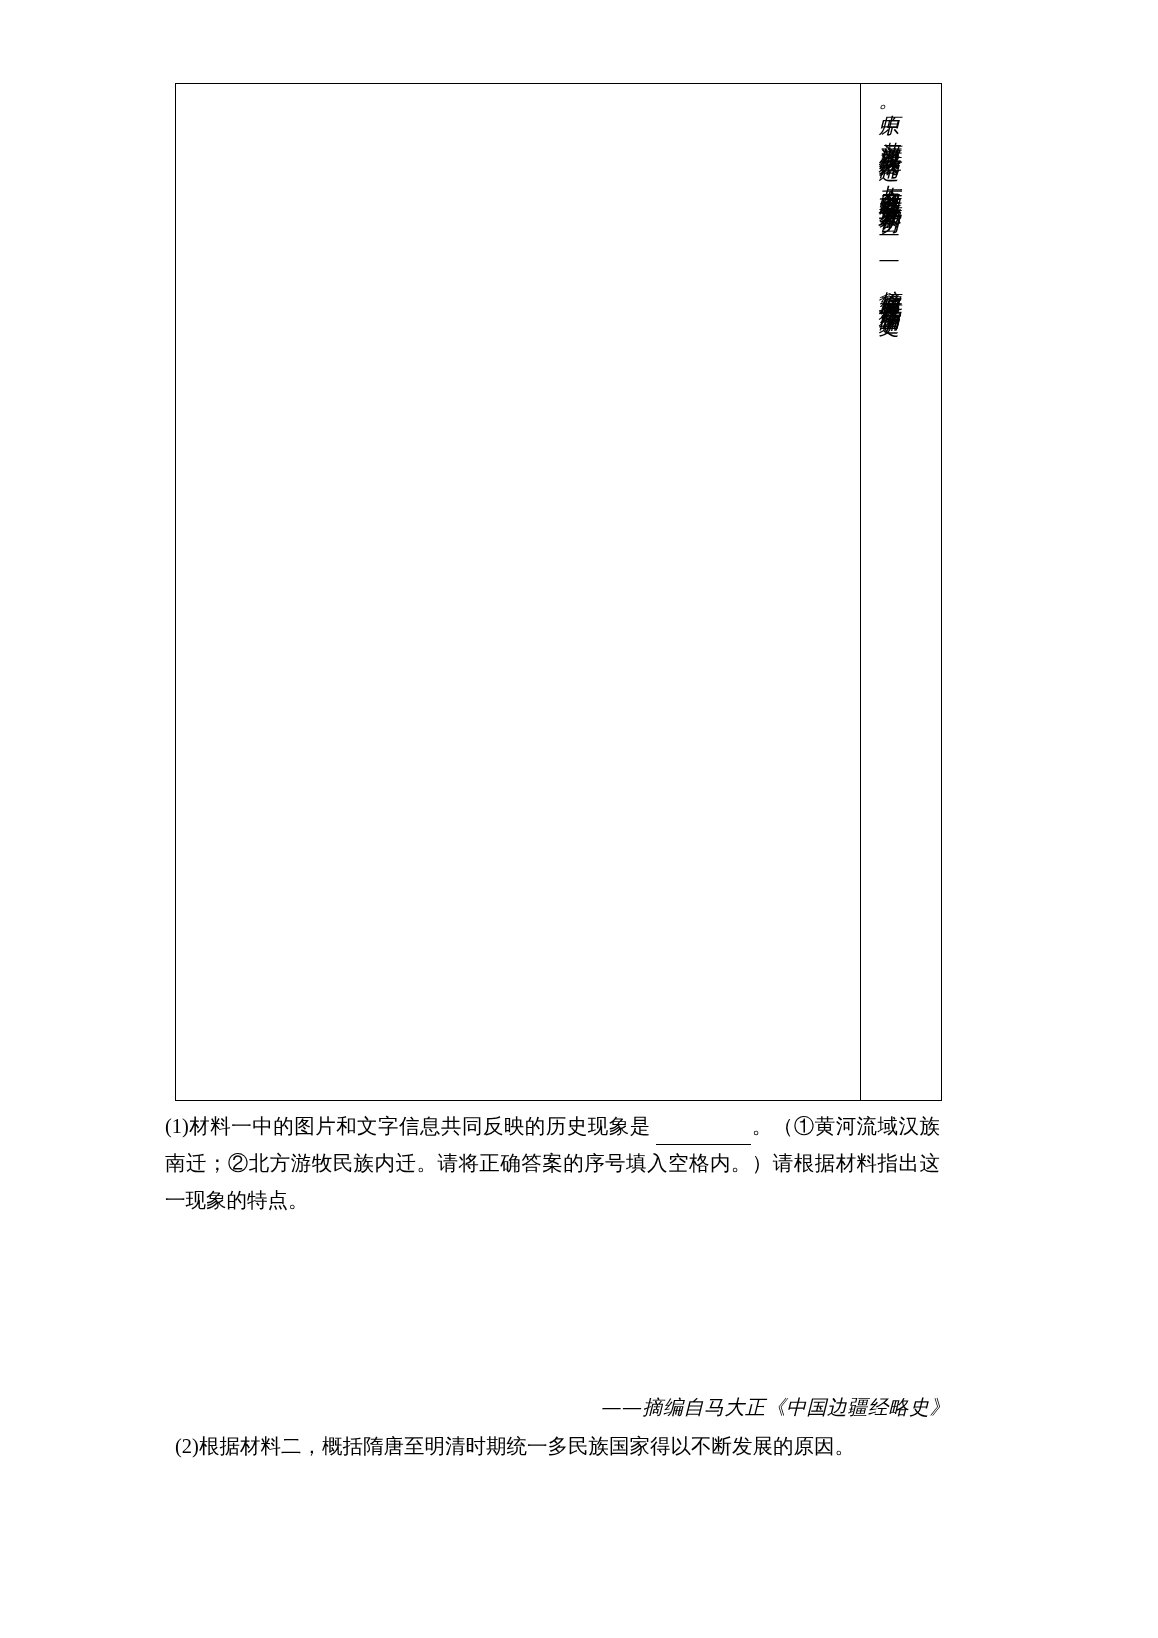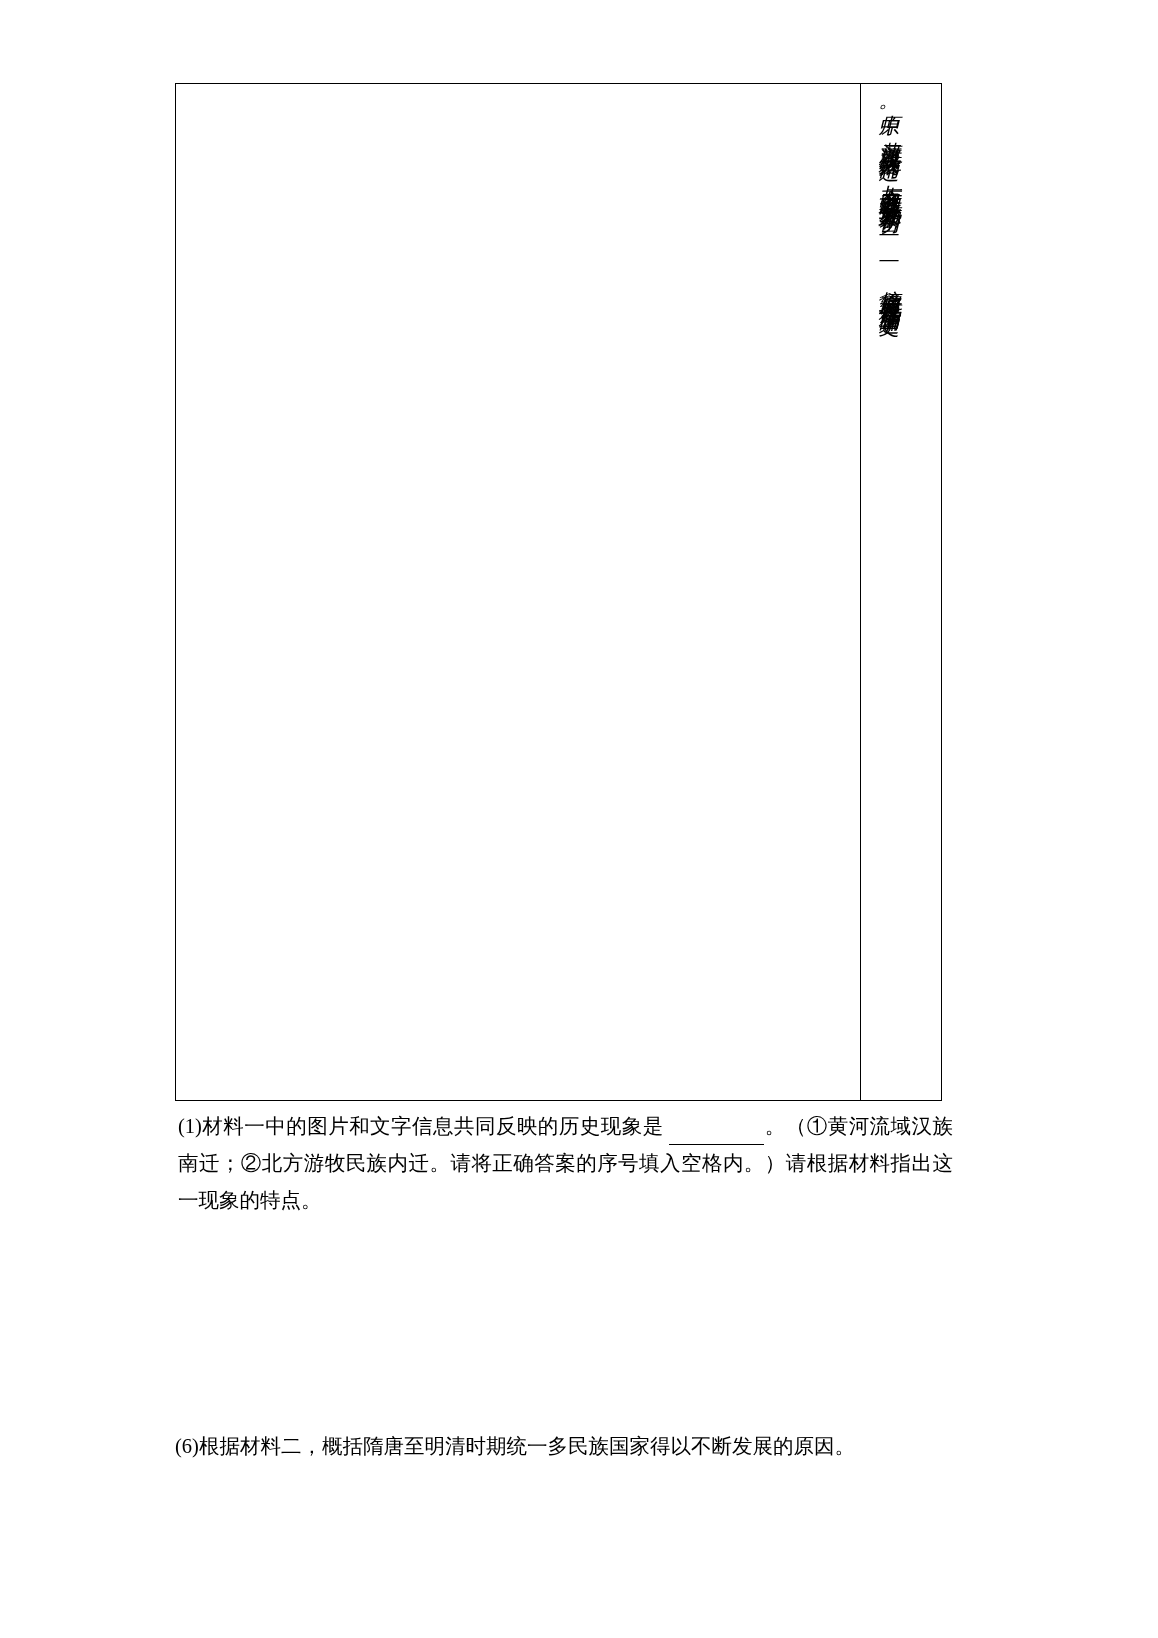--- a/index.html
+++ b/index.html
@@ -54,21 +54,21 @@
     line-height: 2.05;
     letter-spacing: 2px;
     height: 985px;
     white-space: normal;
     font-style: italic;
   }
 
   
   .q1 {
     position: absolute;
-    left: 178px;
+    left: 165px;
     top: 1108px;
     width: 775px;
     font-size: 20.5px;
     line-height: 37px;
     text-align: justify;
   }
   .blank-underline {
     display: inline-block;
     width: 95px;
     border-bottom: 1px solid #000;
@@ -119,16 +119,17 @@
   <div class="material-table">
     <div class="cell-image"></div>
     <div class="cell-text">
       <div class="vertical-text"><span>中原。黄河流域汉族大批南迁，与南方各族的交往十分频繁和密切。</span><span>——摘编自邱树森等《新编中国通史》</span></div>
     </div>
   </div>
 
   <div class="q1"><span>(1)材料一中的图片和文字信息共同反映的历史现象是</span> <span class="blank-underline"></span><span>。（①黄河流域汉族南迁；②北方游牧民族内迁。请将正确答案的序号填入空格内。）请根据材料指出这一现象的特点。</span></div>
 
 
+  <div class="source2">——摘编自马大正《中国边疆经略史》</div>
 
-  <div class="q2">(6)根据材料二，概括隋唐至明清时期统一多民族国家得以不断发展的原因。</div>
+  <div class="q2">(2)根据材料二，概括隋唐至明清时期统一多民族国家得以不断发展的原因。</div>
 
 </div>
 
 </body></html>

